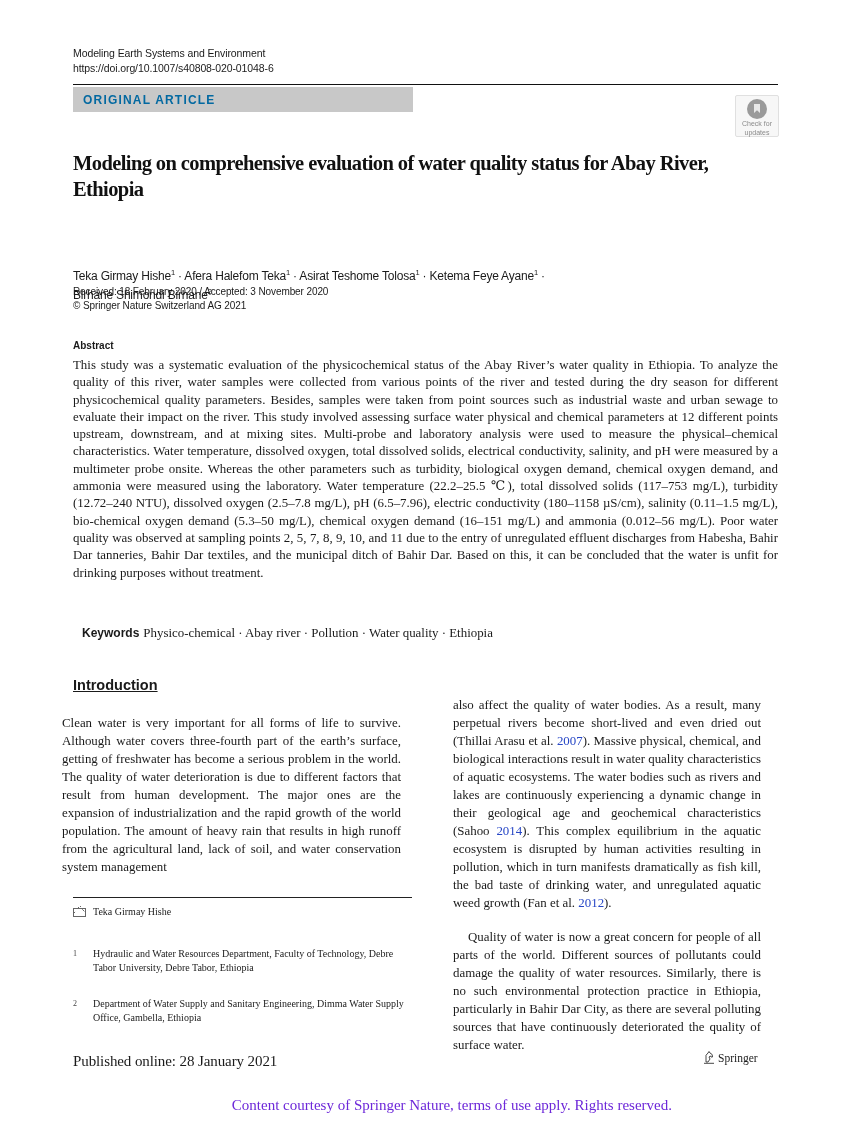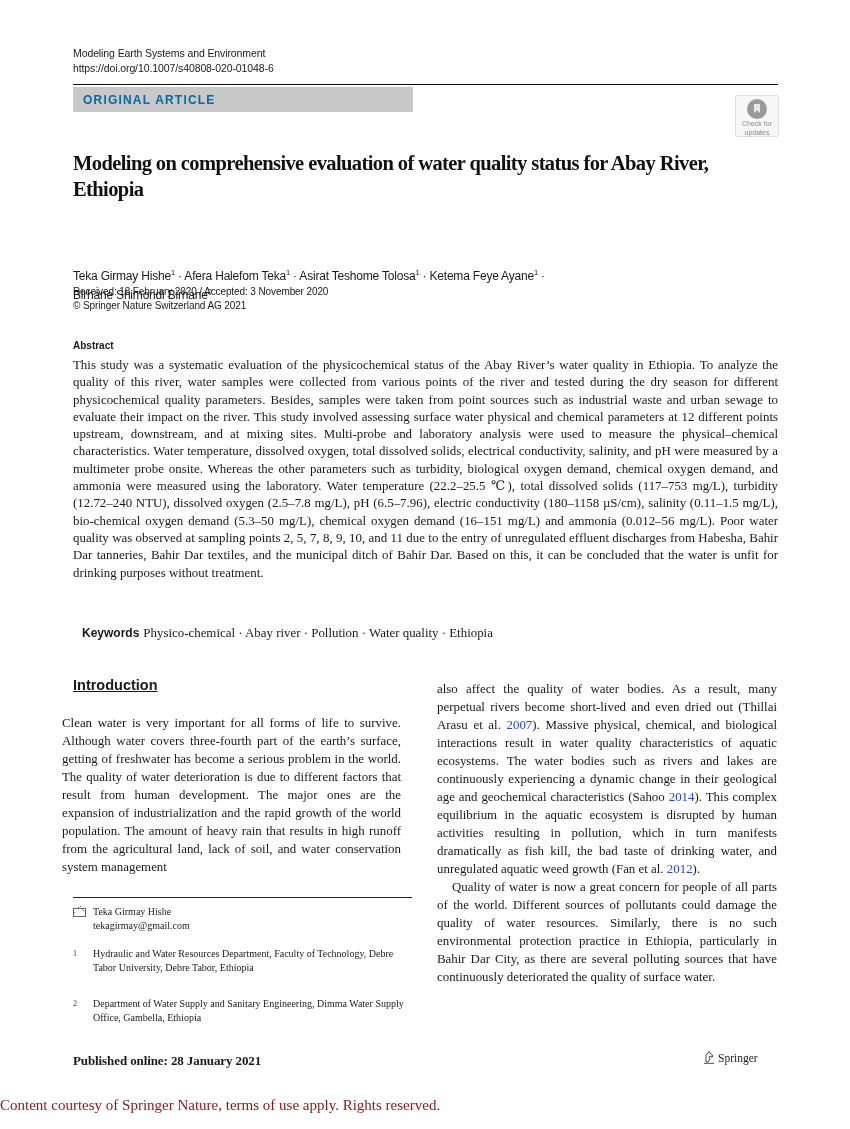--- a/index.html
+++ b/index.html
@@ -24,37 +24,37 @@
     .dates { left:73px; top:285px; font-size:10px; line-height:14px; letter-spacing:-0.1px; }
 
     .abs-head { left:73px; top:340px; font-size:10px; font-weight:bold; }
     .abs-text { left:73px; top:357px; width:705px; font-size:12.9px; line-height:17.3px; text-align:justify; }
     .keywords { left:57px; top:625px; width:705px; font-size:12.9px; line-height:17px;margin-left:25px; }
     .keywords b { font-family: "Liberation Sans", "DejaVu Sans", sans-serif; font-size:12px; margin-right:4px; }
 
     .intro-head { left:73px; top:677px; font-size:14.5px; font-weight:bold;text-decoration:underline; }
     .col-left { left:62px; top:714px; width:339px; font-size:12.9px; line-height:18px; text-align:justify; }
     .col-right { left:437px; top:680px; width:340px; font-size:12.9px; line-height:18px; text-align:justify; }
-    .col-right p { margin:0; }
+    .col-right p { margin:16px; }
     .col-right p.indent { text-indent:15px; }
     .cite { color:#2747c6; }
 
     .rule-fn { left:73px; top:897px; width:339px; border-top:1px solid #222; }
     .fn { left:73px; width:339px; font-size:10px; line-height:14px; }
     .fn .mark { position:absolute; left:0; top:0; width:14px; font-size:8px; color:#444; }
     .fn .mail { position:absolute; left:0; top:3px; width:11px; height:7px; border:1px solid #666; }
     .fn .mail:before { content:""; position:absolute; left:0; top:-3px; width:11px; height:7px;
       background: linear-gradient(to bottom right, transparent 48%, #666 49%, #666 52%, transparent 53%) left/50% 100% no-repeat,
                   linear-gradient(to bottom left, transparent 48%, #666 49%, #666 52%, transparent 53%) right/50% 100% no-repeat; }
     .fn .txt { margin-left:20px; }
 
-    .pub { left:73px; top:1053px; font-size:13px; letter-spacing:-0.1px;font-weight:bold; }
+    .pub { left:73px; top:1053px; font-size:15px; letter-spacing:-0.1px; }
     .springer { left:703px; top:1051px; font-size:11.5px; }
     .springer .horse { display:inline-block; width:12px; height:13px; vertical-align:-2px; margin-right:3px; }
-    .courtesy { left:0; top:1097px; width:672px; text-align:left; font-size:15px; color:#7f1d1d; }
+    .courtesy { left:0; top:1097px; width:672px; text-align:right; font-size:15px; color:#6d28d9; }
   </style>
 </head>
 <body>
 
 <div class="abs journal sans">
   <div>Modeling Earth Systems and Environment</div>
   <div>https://doi.org/10.1007/s40808-020-01048-6</div>
 </div>
 
 <div class="abs rule-top"></div>
@@ -92,21 +92,20 @@
 <div class="abs col-right serif">
   <p><span>also affect the quality of water bodies. As a result, many perpetual rivers become short-lived and even dried out (Thillai Arasu et al. </span><span class="cite">2007</span><span>). Massive physical, chemical, and biological interactions result in water quality characteristics of aquatic ecosystems. The water bodies such as rivers and lakes are continuously experiencing a dynamic change in their geological age and geochemical characteristics (Sahoo </span><span class="cite">2014</span><span>). This complex equilibrium in the aquatic ecosystem is disrupted by human activities resulting in pollution, which in turn manifests dramatically as fish kill, the bad taste of drinking water, and unregulated aquatic weed growth (Fan et al. </span><span class="cite">2012</span><span>).</span></p>
   <p class="indent">Quality of water is now a great concern for people of all parts of the world. Different sources of pollutants could damage the quality of water resources. Similarly, there is no such environmental protection practice in Ethiopia, particularly in Bahir Dar City, as there are several polluting sources that have continuously deteriorated the quality of surface water.</p>
 </div>
 
 <div class="abs rule-fn"></div>
 
 <div class="abs fn serif" style="top:905px;">
   <span class="mail"></span>
   <div class="txt">Teka Girmay Hishe</div>
-  <div class="txt">tekagirmay@gmail.com</div>
 </div>
 
 <div class="abs fn serif" style="top:947px;">
   <span class="mark">1</span>
   <div class="txt">Hydraulic and Water Resources Department, Faculty of Technology, Debre Tabor University, Debre Tabor, Ethiopia</div>
 </div>
 
 <div class="abs fn serif" style="top:997px;">
   <span class="mark">2</span>
   <div class="txt">Department of Water Supply and Sanitary Engineering, Dimma Water Supply Office, Gambella, Ethiopia</div>

